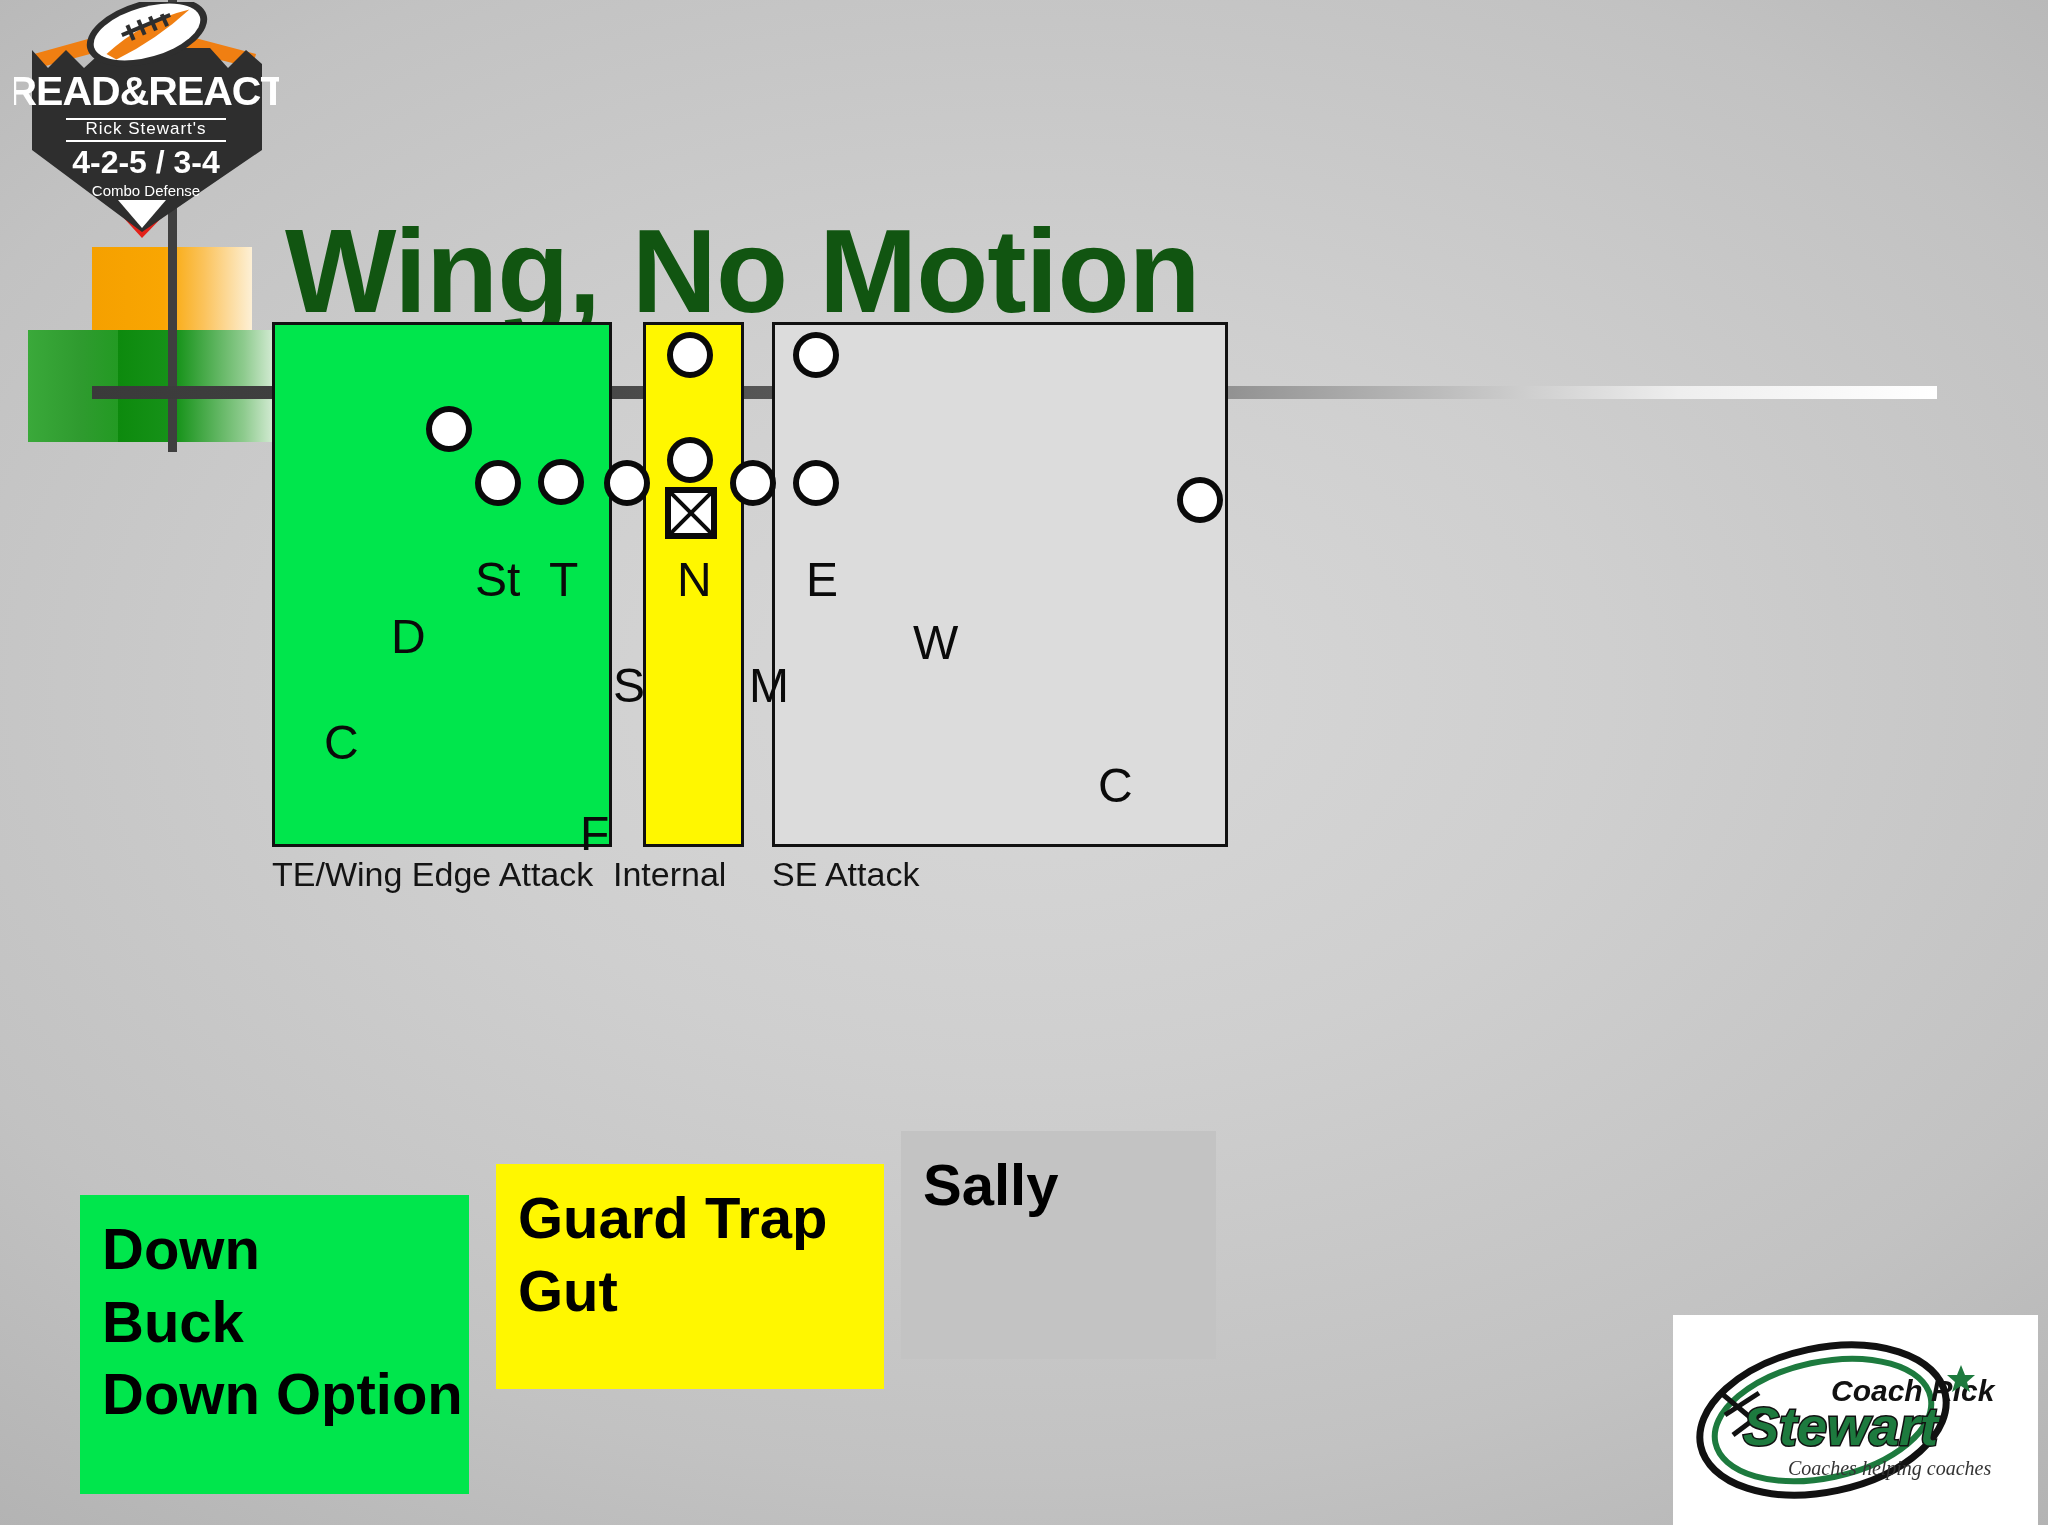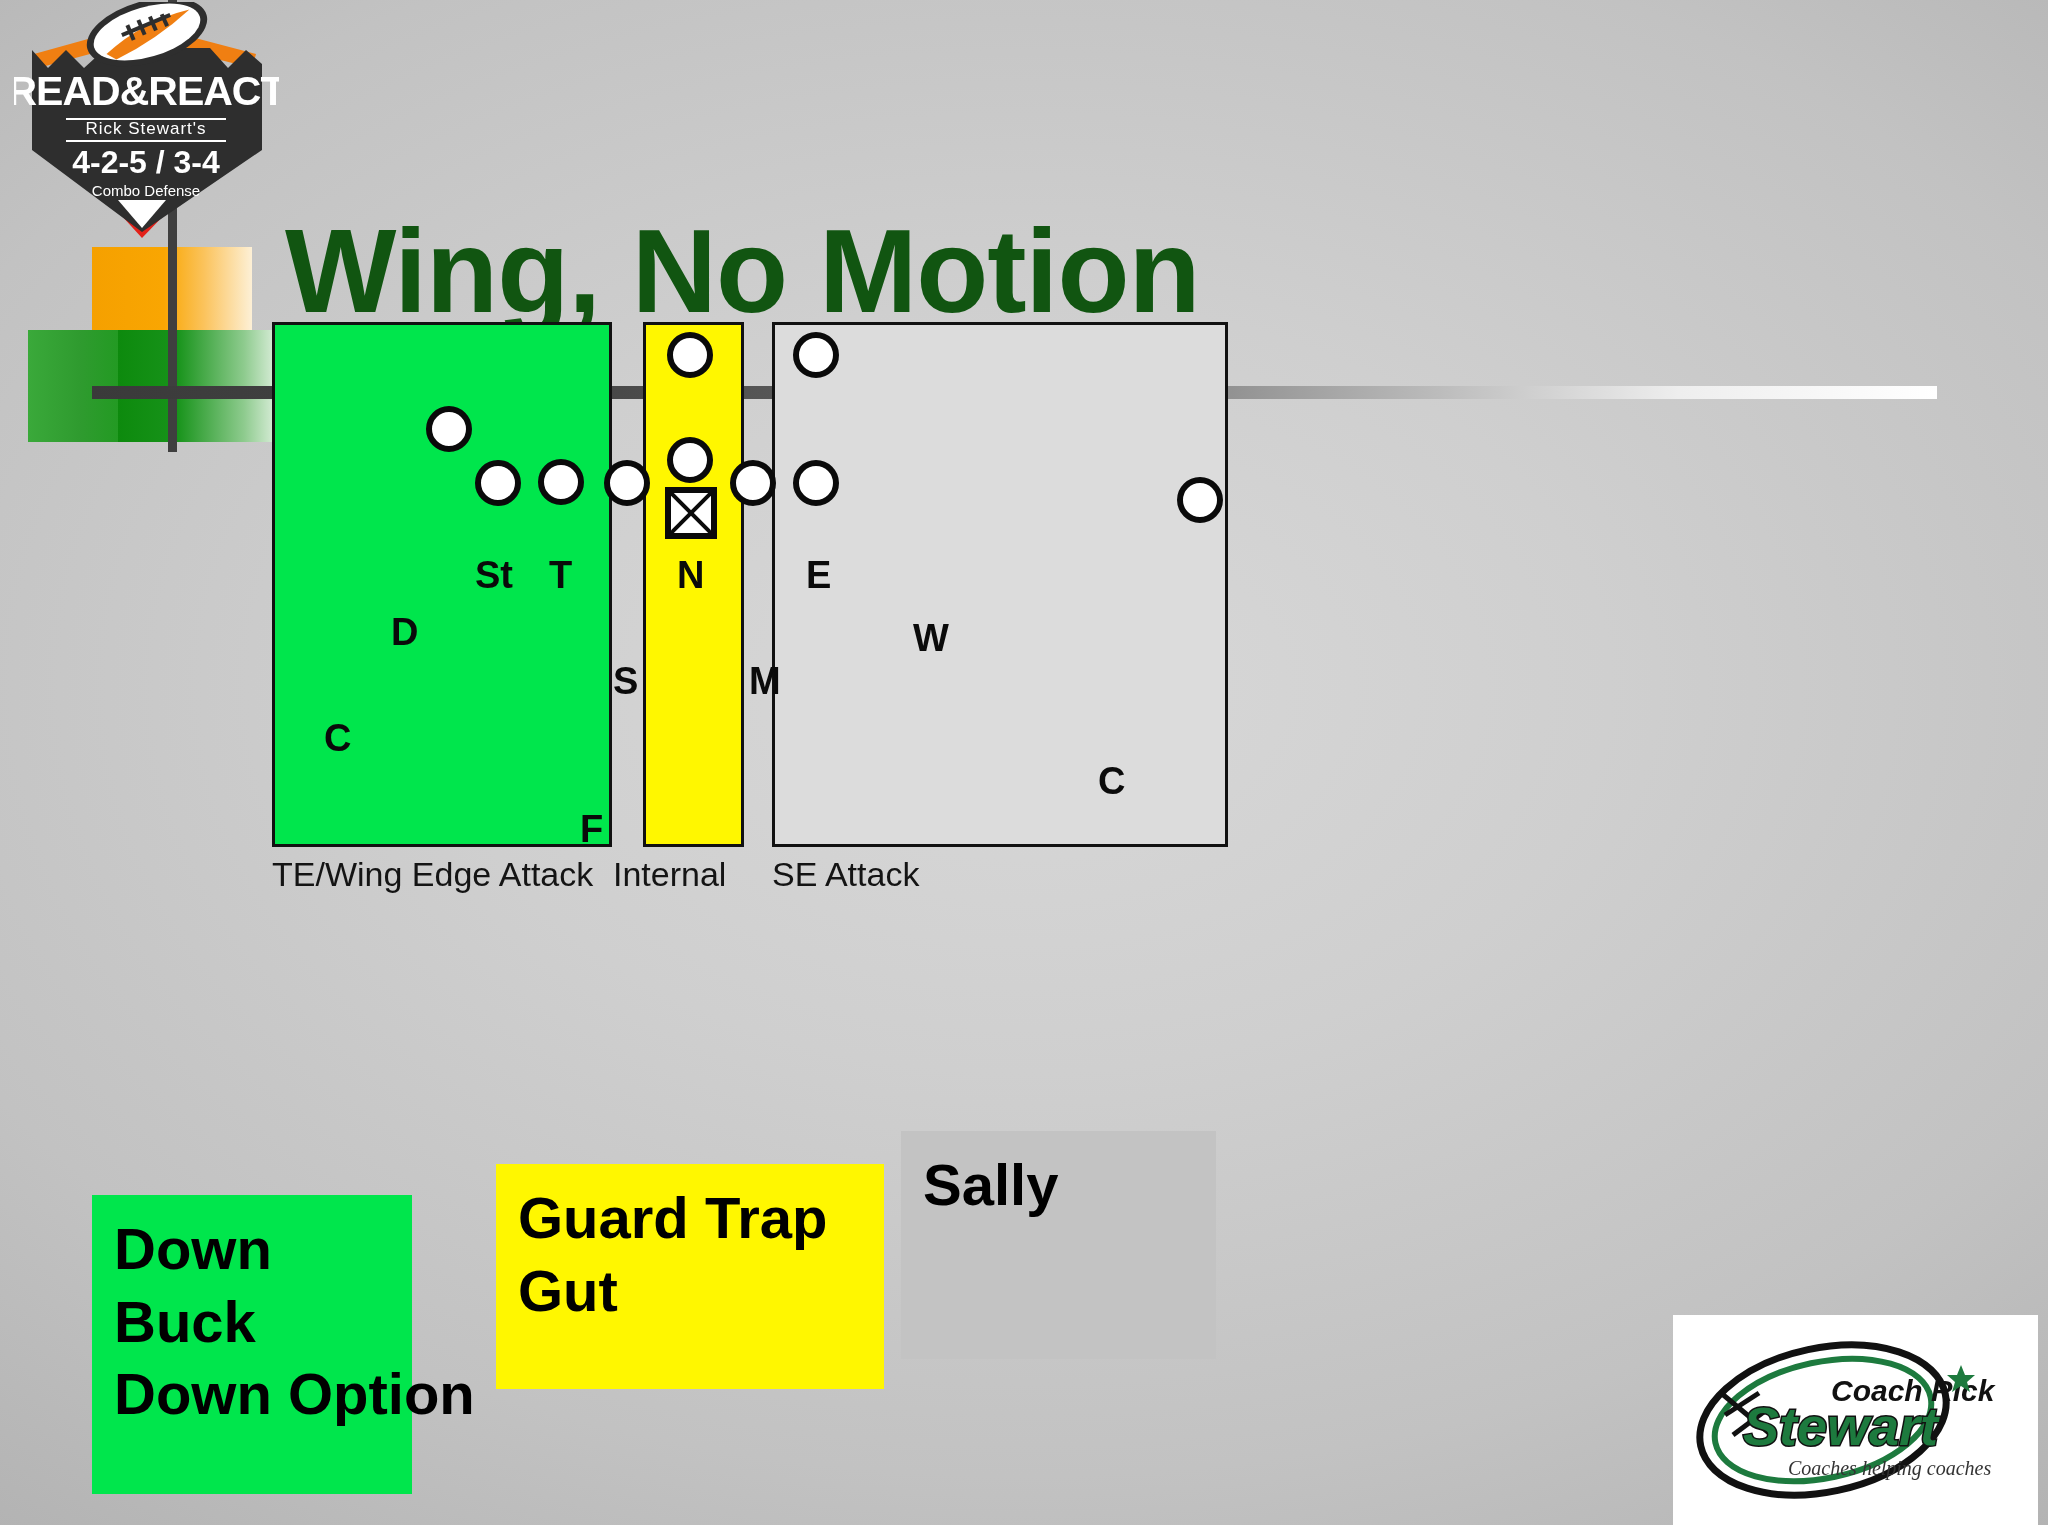--- a/index.html
+++ b/index.html
@@ -99,22 +99,22 @@
     position: absolute;
     width: 52px; height: 52px;
     background: #ffffff;
     border: 6px solid #0a0a0a;
     box-sizing: border-box;
   }
   .ballbox svg { display: block; width: 100%; height: 100%; }
 
   .pos-label {
     position: absolute;
-    font-size: 38px;
-    font-weight: bold;
+    font-size: 48px;
+    font-weight: normal;
     color: #0a0a0a;
     white-space: nowrap;
     line-height: 1;
   }
 
   
   .playbox {
     position: absolute;
     box-sizing: border-box;
     padding: 18px 22px 10px 22px;
@@ -219,21 +219,21 @@
     <div class="pos-label" style="left:806px; top:556px;">E</div>
     <div class="pos-label" style="left:391px; top:613px;">D</div>
     <div class="pos-label" style="left:913px; top:619px;">W</div>
     <div class="pos-label" style="left:613px; top:662px;">S</div>
     <div class="pos-label" style="left:749px; top:662px;">M</div>
     <div class="pos-label" style="left:324px; top:719px;">C</div>
     <div class="pos-label" style="left:1098px; top:762px;">C</div>
     <div class="pos-label" style="left:580px; top:810px;">F</div>
   </div>
 
-  <div class="playbox playbox-green" style="left:92px; top:1195px; width:320px; height:299px;">
+  <div class="playbox playbox-green" style="left:80px; top:1195px; width:389px; height:299px;">
     <div class="play-item">Down</div>
     <div class="play-item">Buck</div>
     <div class="play-item">Down Option</div>
   </div>
 
   <div class="playbox playbox-yellow" style="left:496px; top:1164px; width:388px; height:225px;">
     <div class="play-item">Guard Trap</div>
     <div class="play-item">Gut</div>
   </div>
 

